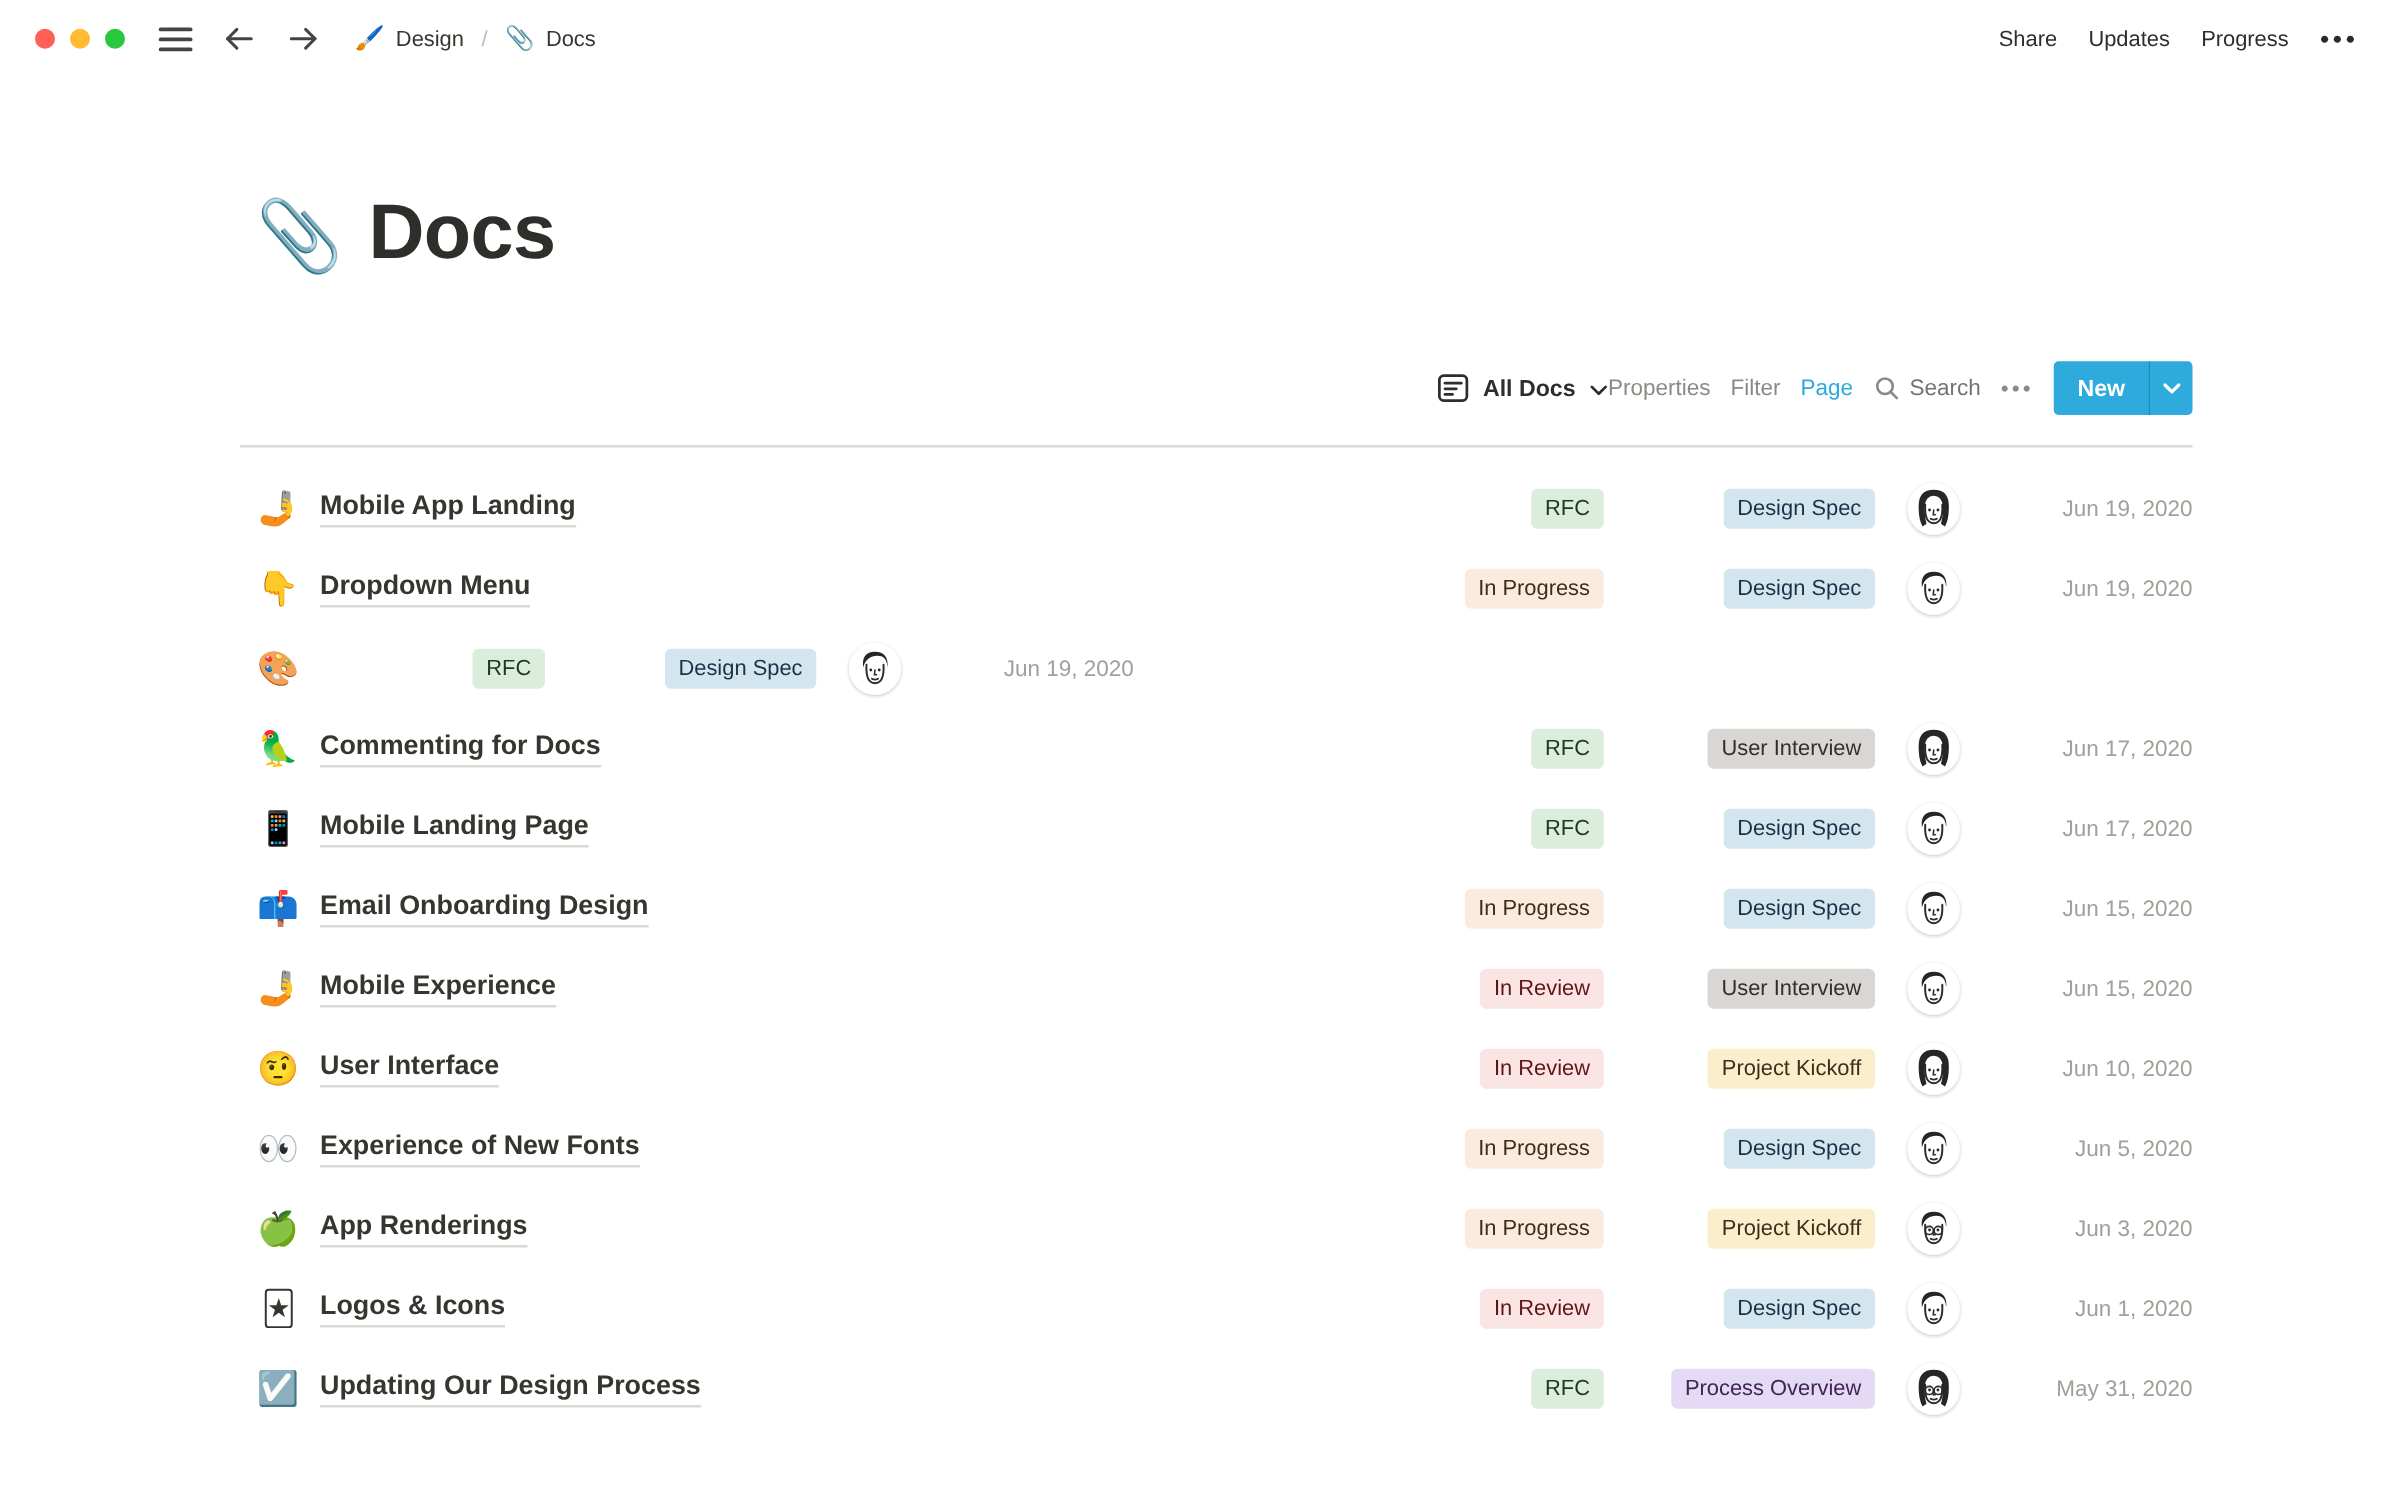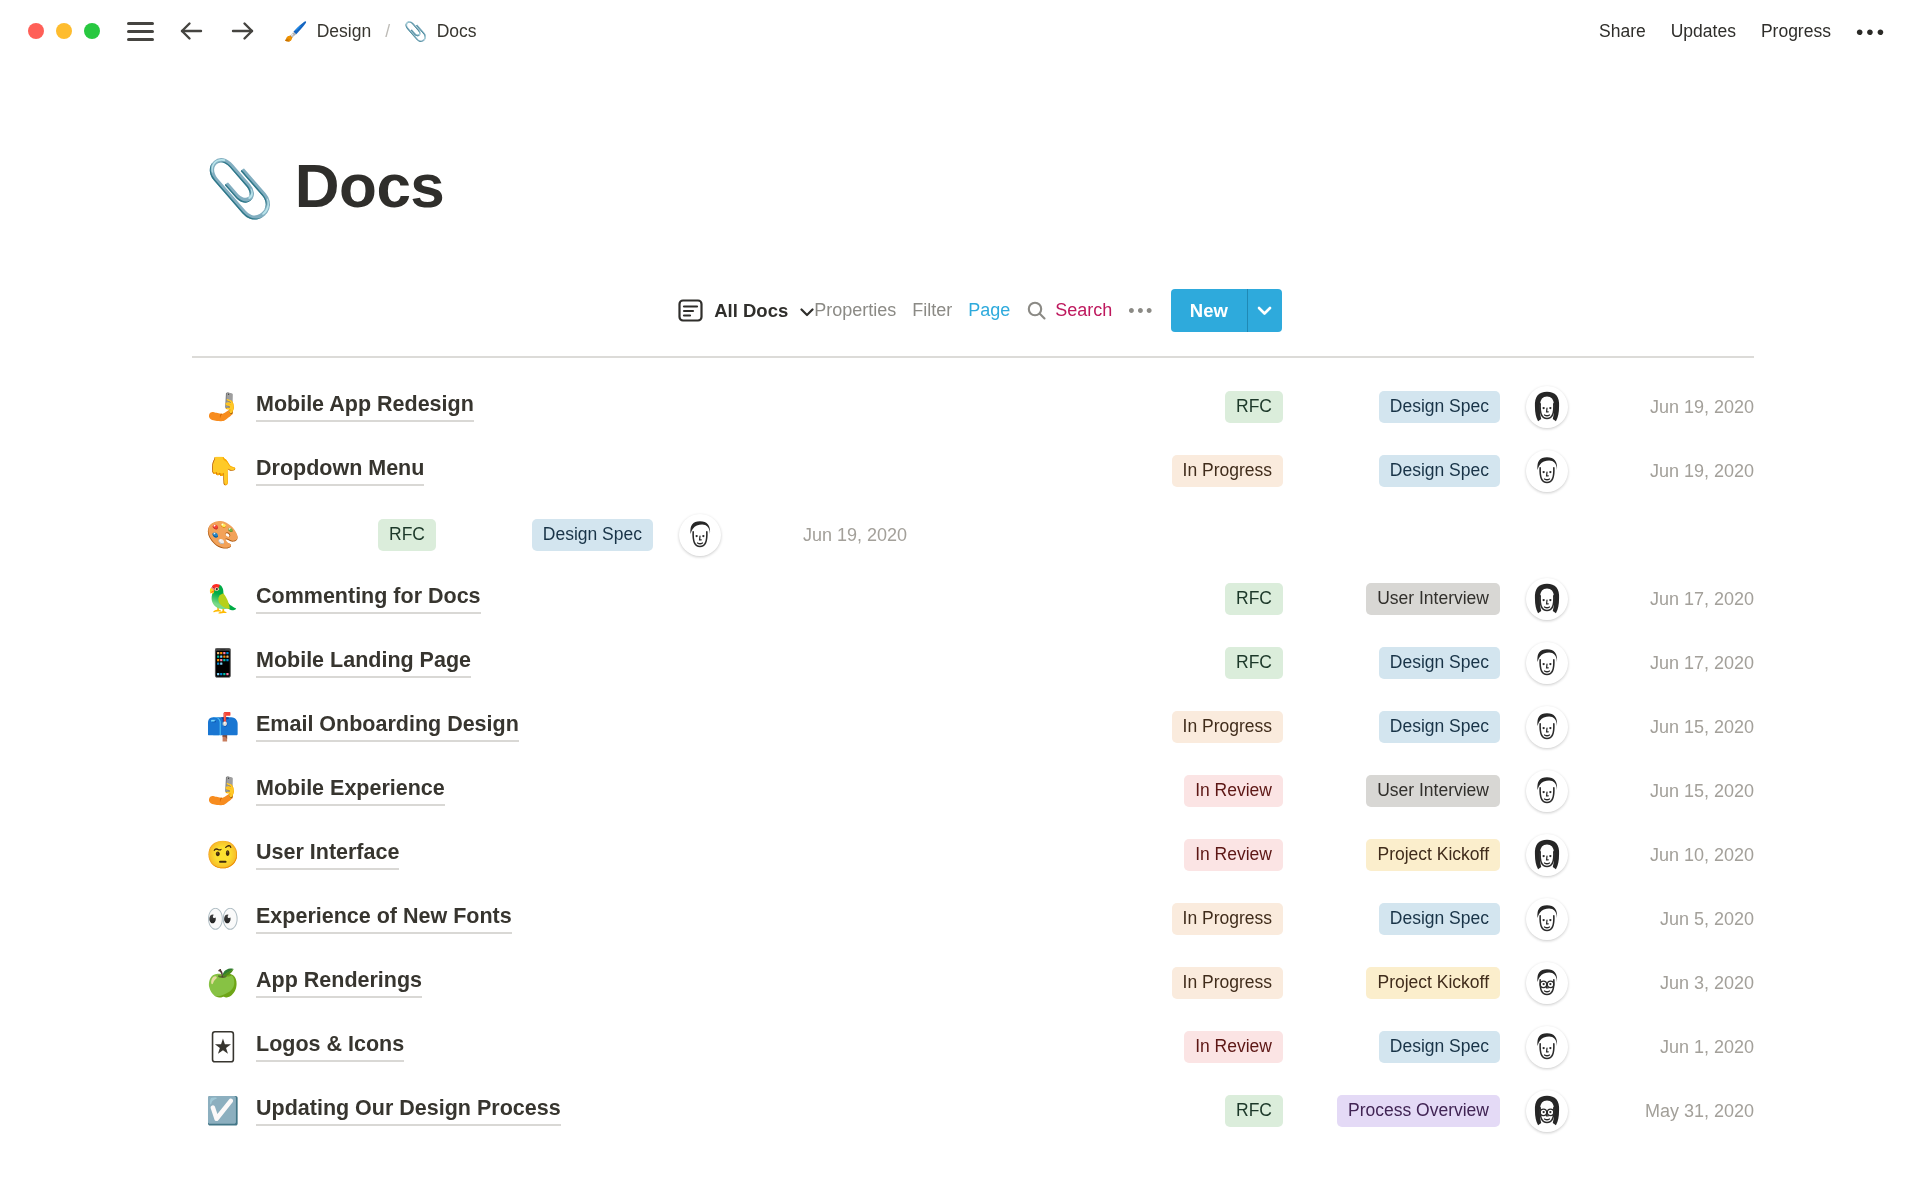--- a/index.html
+++ b/index.html
@@ -32,29 +32,29 @@
   
   .content { margin:0 166px 0 192px; }
 
   .page-head { padding-left:13px; padding-top:93px; }
   .title-row { display:flex; align-items:flex-end; gap:20px; }
   .page-emoji { font-size:56px; line-height:1; }
   h1.page-title { margin:0; font-size:62px; line-height:1; font-weight:700; color:#2F2E2B; letter-spacing:-0.5px; }
   .subtitle { margin:36px 0 0 0; font-size:21px; color:#3F3D38; }
 
   
-  .toolbar { margin-top:70px; height:47px; display:flex; align-items:center; justify-content:center; padding-left:13px; }
+  .toolbar { margin-top:70px; height:47px; display:flex; align-items:center; justify-content:flex-end; padding-left:13px; }
   .view-switch { display:flex; align-items:center; gap:10px; }
   .view-icon svg { display:block; }
   .view-label { font-size:18.5px; font-weight:700; color:#2F2E2B; }
   .vs-chevron { margin-left:2px; margin-top:3px; }
   .toolbar-right { display:flex; align-items:center; gap:16px; font-size:18px; color:#8B8A85; }
   .tb-link { color:#8B8A85; }
   .tb-link.active { color:#2EAADC; }
-  .searchbtn { display:flex; align-items:center; gap:8px; color:#be185d; }
+  .searchbtn { display:flex; align-items:center; gap:8px; color:#737373; }
   .tb-dots { letter-spacing:2.5px; font-size:18px; color:#8B8A85; line-height:1; }
   .newbtn { display:flex; height:43px; border-radius:4px; overflow:hidden; background:#2EAADC; }
   .new-main { color:#fff; font-size:18.5px; font-weight:700; padding:0 19px; }
   .new-chevron { width:35px; display:flex; align-items:center; justify-content:center; border-left:1px solid rgba(6,76,110,0.35); }
 
   .divider { height:2px; background:#DCDBD8; margin-top:22px; }
 
   
   .doc-table { margin-top:17px; }
   .row { display:flex; align-items:center; height:64px; padding-left:13px; }
@@ -180,21 +180,21 @@
         </div>
       </div>
     </div>
 
     <div class="divider"></div>
 
     <div class="doc-table">
   <div class="row">
     <span class="row-emoji">🤳</span>
     <span class="row-title-wrap">
-      <a class="row-title">Mobile App Redesign</a>
+      <a class="row-title">Mobile App Landing</a>
 
     </span>
     <span class="cell status">
       <span class="tag" style="background: rgb(219, 237, 219); color: rgb(28, 56, 41);">RFC</span>
     </span>
     <span class="cell type">
       <span class="tag" style="background: rgb(211, 229, 239); color: rgb(24, 51, 71);">Design Spec</span>
     </span>
     <span class="cell avatar-cell">
       <span class="avatar woman">

